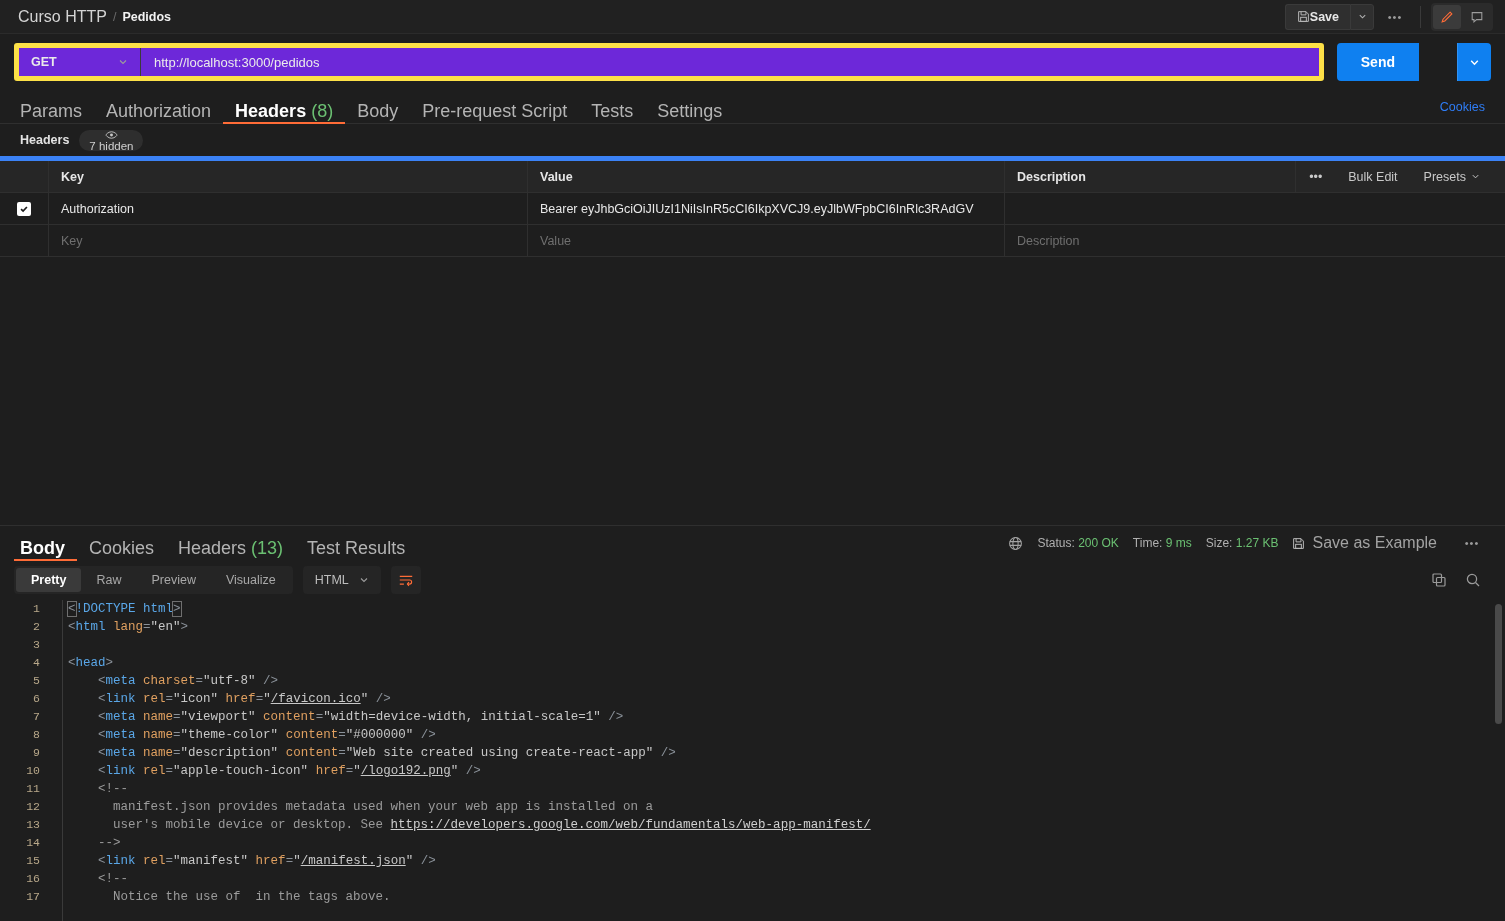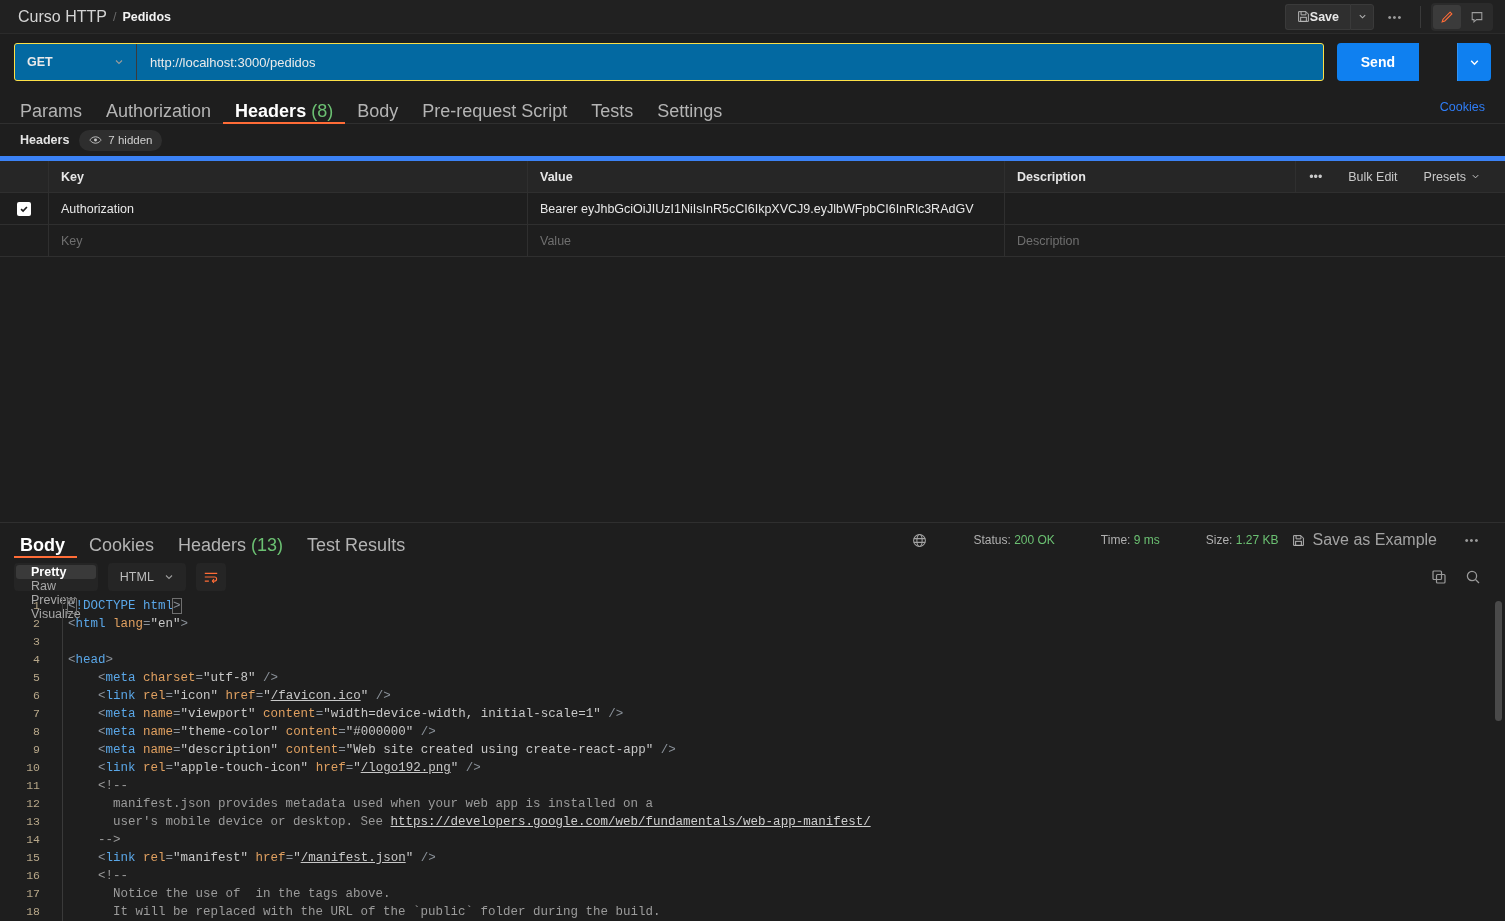--- a/index.html
+++ b/index.html
@@ -52,22 +52,22 @@
   .icon-sq.active { background: #3b3b3b; }
 
   
   .urlrow {
     height: 56px; flex: 0 0 56px;
     display: flex; align-items: center; gap: 0;
     padding: 0 14px; background: #1e1e1e;
   }
   .method-url {
     display: flex; align-items: stretch; flex: 1 1 auto;
-    height: 38px; border: 1px solid #fde047; border-radius: 3px;
-    background: #0369a1; overflow: hidden;
+    height: 38px; border: 5px solid #fde047; border-radius: 3px;
+    background: #6d28d9; overflow: hidden;
   }
   .method-box {
     width: 122px; display: flex; align-items: center; justify-content: space-between;
     padding: 0 12px; border-right: 1px solid #3b3b3b;
     color: #eaeaea; font-size: 12.5px; font-weight: bold; cursor: pointer;
   }
   .url-box {
     flex: 1; display: flex; align-items: center; padding: 0 13px;
     font-size: 13px; color: #ebebeb; cursor: text;
   }
@@ -101,23 +101,23 @@
     color: #2f7df6; font-size: 12.5px; cursor: pointer; padding-right: 6px;
   }
 
   
   .hdrbar {
     height: 32px; flex: 0 0 32px; display: flex; align-items: center;
     padding: 0 20px; gap: 10px;
   }
   .hdrbar .lbl { font-size: 12.5px; color: #e2e2e2; font-weight: bold; }
   .pill {
-    display: flex; align-items: center; gap: 6px;
+    display: flex; align-items: center; 
     background: #2e2e2e; border-radius: 12px; height: 21px; padding: 0 10px;
-    font-size: 11.5px; color: #cfcfcf; cursor: pointer;
+    font-size: 11.5px; color: #cfcfcf; cursor: pointer; flex-direction: column;
   }
 
   
   .tbl { border-top: 5px solid #3b82f6; }
   .trow { display: flex; height: 32px; border-bottom: 1px solid #2f2f2f; }
   .trow.head { background: #262626; }
   .cell { display: flex; align-items: center; padding: 0 12px; border-right: 1px solid #2f2f2f; font-size: 12.5px; }
   .c-check { width: 49px; justify-content: center; }
   .c-key   { width: 479px; }
   .c-val   { width: 477px; }
@@ -139,26 +139,26 @@
   }
 
   
   .blank { flex: 1 1 auto; background: #1e1e1e; border-bottom: 1px solid #2f2f2f; }
 
   
   .resp { flex: 0 0 395px; display: flex; flex-direction: column; background: #1e1e1e; }
   .resptabs { height: 34px; flex: 0 0 34px; display: flex; align-items: stretch; padding: 0 14px; }
   .resp-right { margin-left: auto; display: flex; align-items: center; gap: 14px; padding-right: 4px; }
   .stat { font-size: 12px; color: #b0b0b0; }
-  .stat b { font-weight: normal; margin-left: 32px; }
+  .stat b { font-weight: normal; }
   .stat .g { color: #6bc072; }
   .savex { display: flex; align-items: center; gap: 7px; font-size: 16px; color: #a3a3a3; cursor: pointer; }
 
   .toolrow { height: 40px; flex: 0 0 40px; display: flex; align-items: center; padding: 0 14px; gap: 0; }
-  .seg { display: flex; background: #252525; border-radius: 4px; height: 28px; padding: 2px; flex-direction: column; }
+  .seg { display: flex; background: #252525; border-radius: 4px; height: 28px; padding: 2px; }
   .seg .s {
     display: flex; align-items: center; padding: 0 15px; border-radius: 3px;
     font-size: 12.5px; color: #a8a8a8; cursor: pointer;
   }
   .seg .s.active { background: #3a3a3a; color: #fff; font-weight: bold; }
   .langsel {
     margin-left: 10px; display: flex; align-items: center; gap: 10px;
     background: #252525; border-radius: 4px; height: 28px; padding: 0 12px;
     font-size: 12.5px; color: #bdbdbd; cursor: pointer;
   }
@@ -477,17 +477,16 @@
         <div class="code-line"><div class="ln">8</div><div class="src"><span class="t-txt">    </span><span class="t-br">&lt;</span><span class="t-tag">meta </span><span class="t-attr">name</span><span class="t-br">=</span><span class="t-str">"theme-color"</span><span class="t-txt"> </span><span class="t-attr">content</span><span class="t-br">=</span><span class="t-str">"#000000"</span><span class="t-br"> /&gt;</span></div></div>
         <div class="code-line"><div class="ln">9</div><div class="src"><span class="t-txt">    </span><span class="t-br">&lt;</span><span class="t-tag">meta </span><span class="t-attr">name</span><span class="t-br">=</span><span class="t-str">"description"</span><span class="t-txt"> </span><span class="t-attr">content</span><span class="t-br">=</span><span class="t-str">"Web site created using create-react-app"</span><span class="t-br"> /&gt;</span></div></div>
         <div class="code-line"><div class="ln">10</div><div class="src"><span class="t-txt">    </span><span class="t-br">&lt;</span><span class="t-tag">link </span><span class="t-attr">rel</span><span class="t-br">=</span><span class="t-str">"apple-touch-icon"</span><span class="t-txt"> </span><span class="t-attr">href</span><span class="t-br">=</span><span class="t-str">"</span><span class="t-strlink">/logo192.png</span><span class="t-str">"</span><span class="t-br"> /&gt;</span></div></div>
         <div class="code-line"><div class="ln">11</div><div class="src"><span class="t-txt">    </span><span class="t-cmt">&lt;!--</span></div></div>
         <div class="code-line"><div class="ln">12</div><div class="src"><span class="t-txt">      </span><span class="t-cmt">manifest.json provides metadata used when your web app is installed on a</span></div></div>
         <div class="code-line"><div class="ln">13</div><div class="src"><span class="t-txt">      </span><span class="t-cmt">user's mobile device or desktop. See </span><span class="t-cmt t-link">https://developers.google.com/web/fundamentals/web-app-manifest/</span></div></div>
         <div class="code-line"><div class="ln">14</div><div class="src"><span class="t-txt">    </span><span class="t-cmt">--&gt;</span></div></div>
         <div class="code-line"><div class="ln">15</div><div class="src"><span class="t-txt">    </span><span class="t-br">&lt;</span><span class="t-tag">link </span><span class="t-attr">rel</span><span class="t-br">=</span><span class="t-str">"manifest"</span><span class="t-txt"> </span><span class="t-attr">href</span><span class="t-br">=</span><span class="t-str">"</span><span class="t-strlink">/manifest.json</span><span class="t-str">"</span><span class="t-br"> /&gt;</span></div></div>
         <div class="code-line"><div class="ln">16</div><div class="src"><span class="t-txt">    </span><span class="t-cmt">&lt;!--</span></div></div>
         <div class="code-line"><div class="ln">17</div><div class="src"><span class="t-txt">      </span><span class="t-cmt">Notice the use of  in the tags above.</span></div></div>
-        <div class="code-line"><div class="ln">18</div><div class="src"><span class="t-txt">      </span><span class="t-cmt">It will be replaced with the URL of the `public` folder during the build.</span></div></div>
       </div>
     <div class="editor-scroll"></div>
   </div>
 </div>
 
 </body></html>

